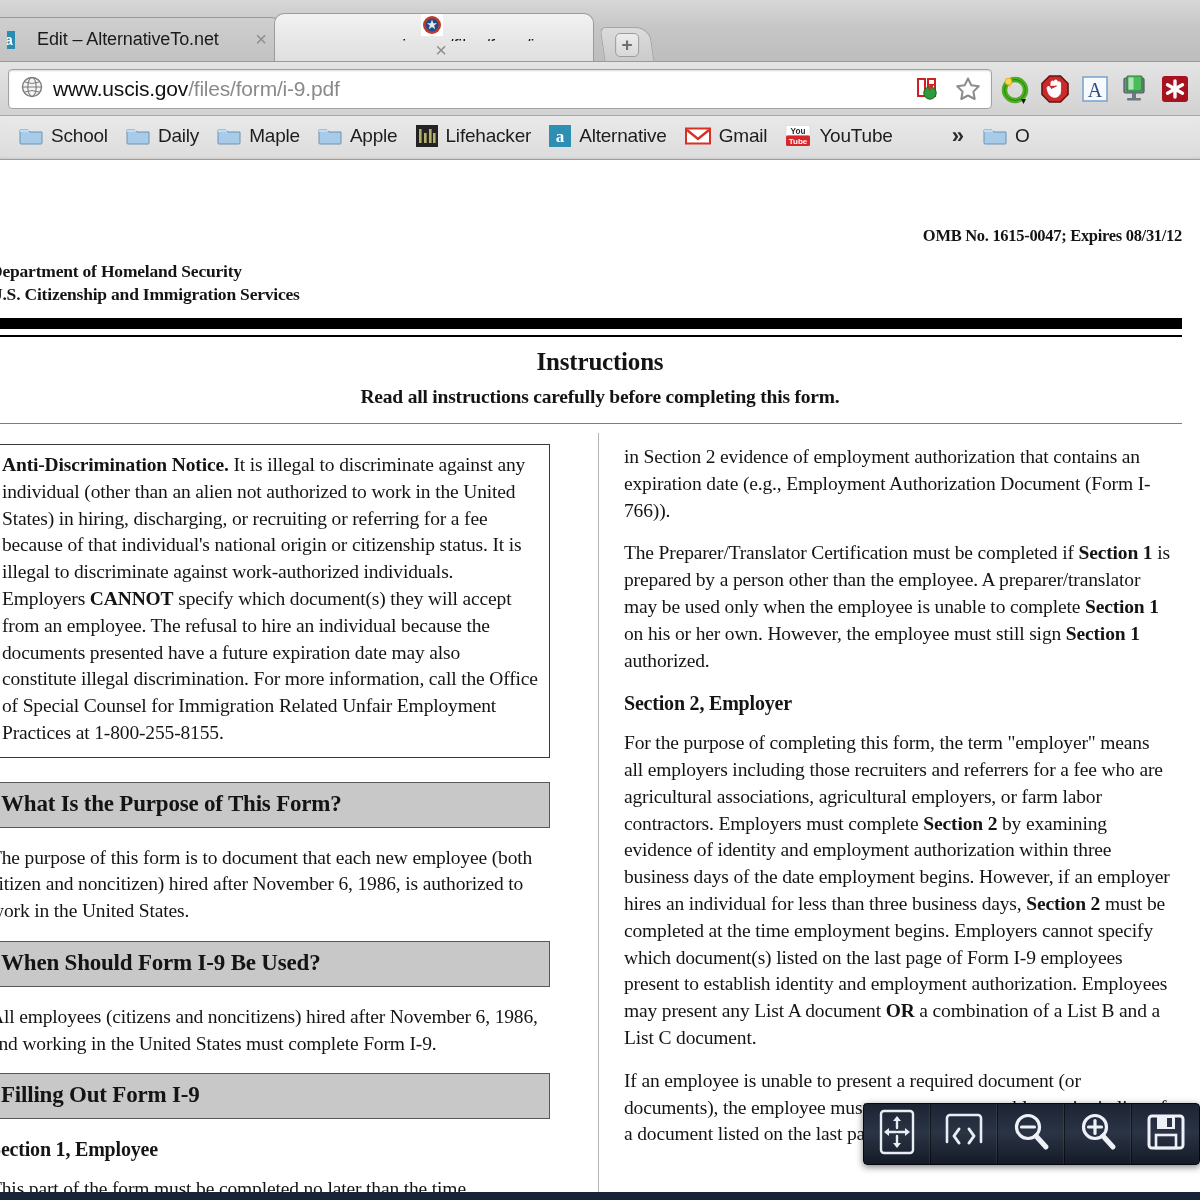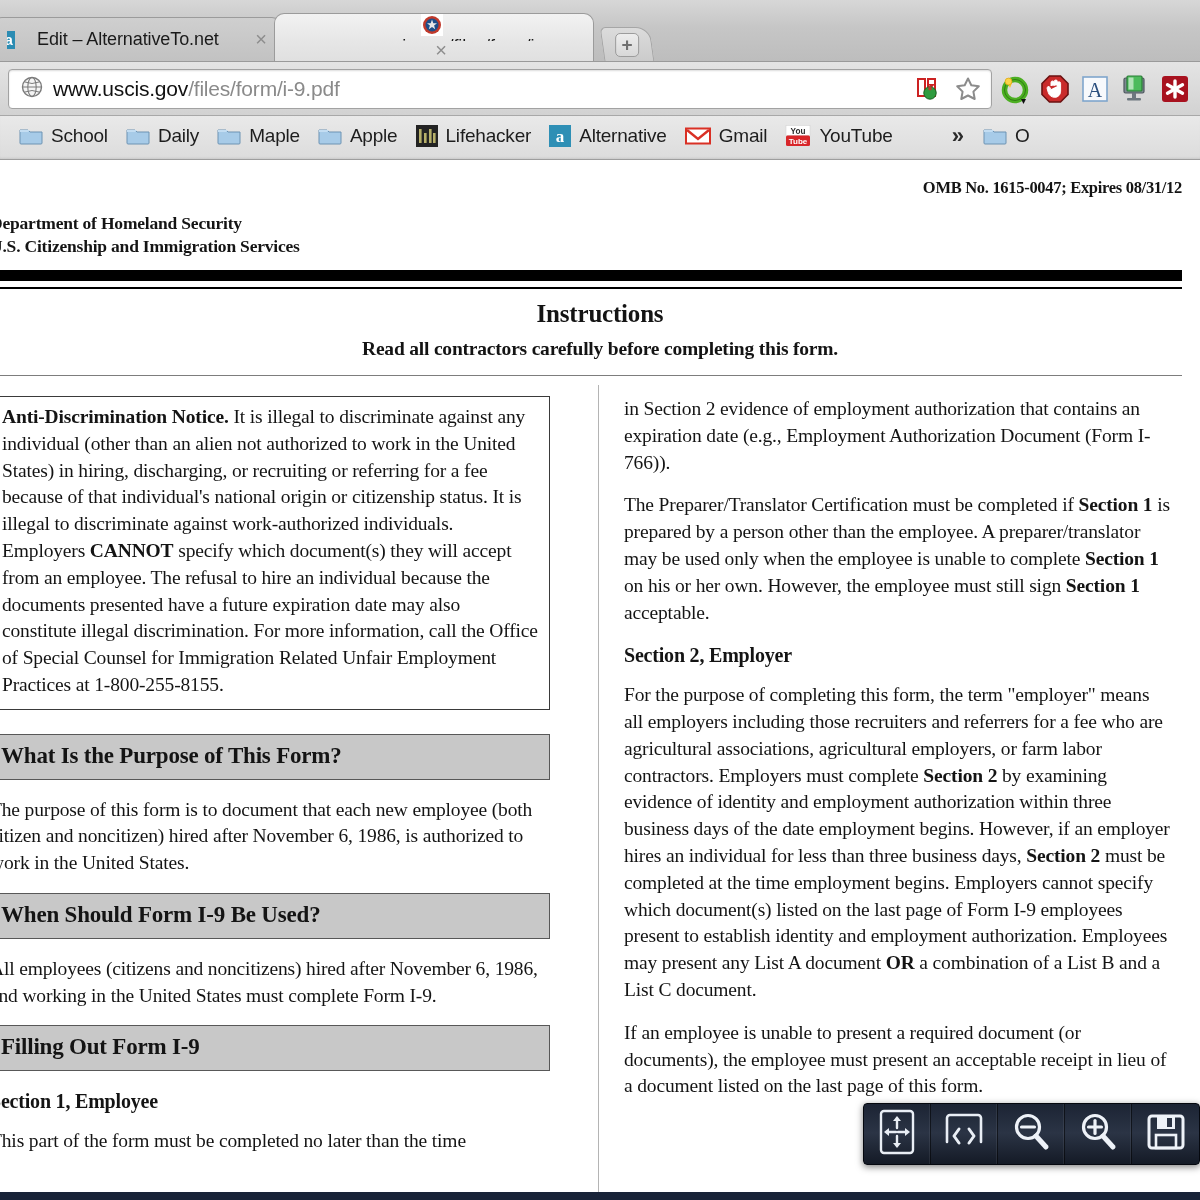--- a/index.html
+++ b/index.html
@@ -165,20 +165,21 @@
     padding: 0 10px; margin-left: 40px; flex: 0 0 auto;
   }
   .folder-svg { display:block; }
 
   
   .viewer {
     flex: 1 1 auto;
     position: relative;
     background: #ffffff;
     overflow: hidden;
+    margin-top: 48px;
   }
   .pdfpage {
     position: absolute;
     top: 0; left: 0;
     width: 1200px;
     height: 1040px;
     background: #ffffff;
     font-family: "Liberation Serif", serif;
     color: #141414;
   }
@@ -543,21 +544,21 @@
 
       <div class="dhs">
         <div>Department of Homeland Security</div>
         <div>U.S. Citizenship and Immigration Services</div>
       </div>
 
       <div class="blackbar"></div>
       <div class="thinrule"></div>
 
       <div class="instr-h">Instructions</div>
-      <div class="instr-sub">Read all contractors carefully before completing this form.</div>
+      <div class="instr-sub">Read all instructions carefully before completing this form.</div>
 
       <div class="colrule"></div>
       <div class="vrule"></div>
 
       <div class="col left">
 
         <div class="notice-box">
           <p><b>Anti-Discrimination Notice.</b><span> It is illegal to discriminate against any individual (other than an alien not authorized to work in the United States) in hiring, discharging, or recruiting or referring for a fee because of that individual's national origin or citizenship status. It is illegal to discriminate against work-authorized individuals. Employers </span><b>CANNOT</b><span> specify which document(s) they will accept from an employee. The refusal to hire an individual because the documents presented have a future expiration date may also constitute illegal discrimination. For more information, call the Office of Special Counsel for Immigration Related Unfair Employment Practices at 1-800-255-8155.</span></p>
         </div>
 
@@ -570,21 +571,21 @@
         <div class="gbar">Filling Out Form I-9</div>
         <div class="subhead">Section 1, Employee</div>
         <p>This part of the form must be completed no later than the time</p>
       </div>
 
       <div class="col right">
 
         <p>in Section 2 evidence of employment authorization that contains an expiration date (e.g., Employment Authorization Document (Form I-766)).</p>
 
 
-        <p><span>The Preparer/Translator Certification must be completed if </span><b>Section 1</b><span> is prepared by a person other than the employee. A preparer/translator may be used only when the employee is unable to complete </span><b>Section 1</b><span> on his or her own. However, the employee must still sign </span><b>Section 1</b><span> acceptable.</span></p>
+        <p><span>The Preparer/Translator Certification must be completed if </span><b>Section 1</b><span> is prepared by a person other than the employee. A preparer/translator may be used only when the employee is unable to complete </span><b>Section 1</b><span> on his or her own. However, the employee must still sign </span><b>Section 1</b><span> authorized.</span></p>
 
         <div class="subhead">Section 2, Employer</div>
 
         <p><span>For the purpose of completing this form, the term "employer" means all employers including those recruiters and referrers for a fee who are agricultural associations, agricultural employers, or farm labor contractors.  Employers must complete </span><b>Section 2</b><span> by examining evidence of identity and employment authorization within three business days of the date employment begins. However, if an employer hires an individual for less than three business days, </span><b>Section 2</b><span> must be completed at the time employment begins. Employers cannot specify which document(s) listed on the last page of Form I-9 employees present to establish identity and employment authorization. Employees may present any List A document </span><b>OR</b><span> a combination of a List B and a List C document.</span></p>
 
         <p>If an employee is unable to present a required document (or documents), the employee must present an acceptable receipt in lieu of a document listed on the last page of this form.</p>
       </div>
     </div>
 
     <div class="pdftoolbar">

